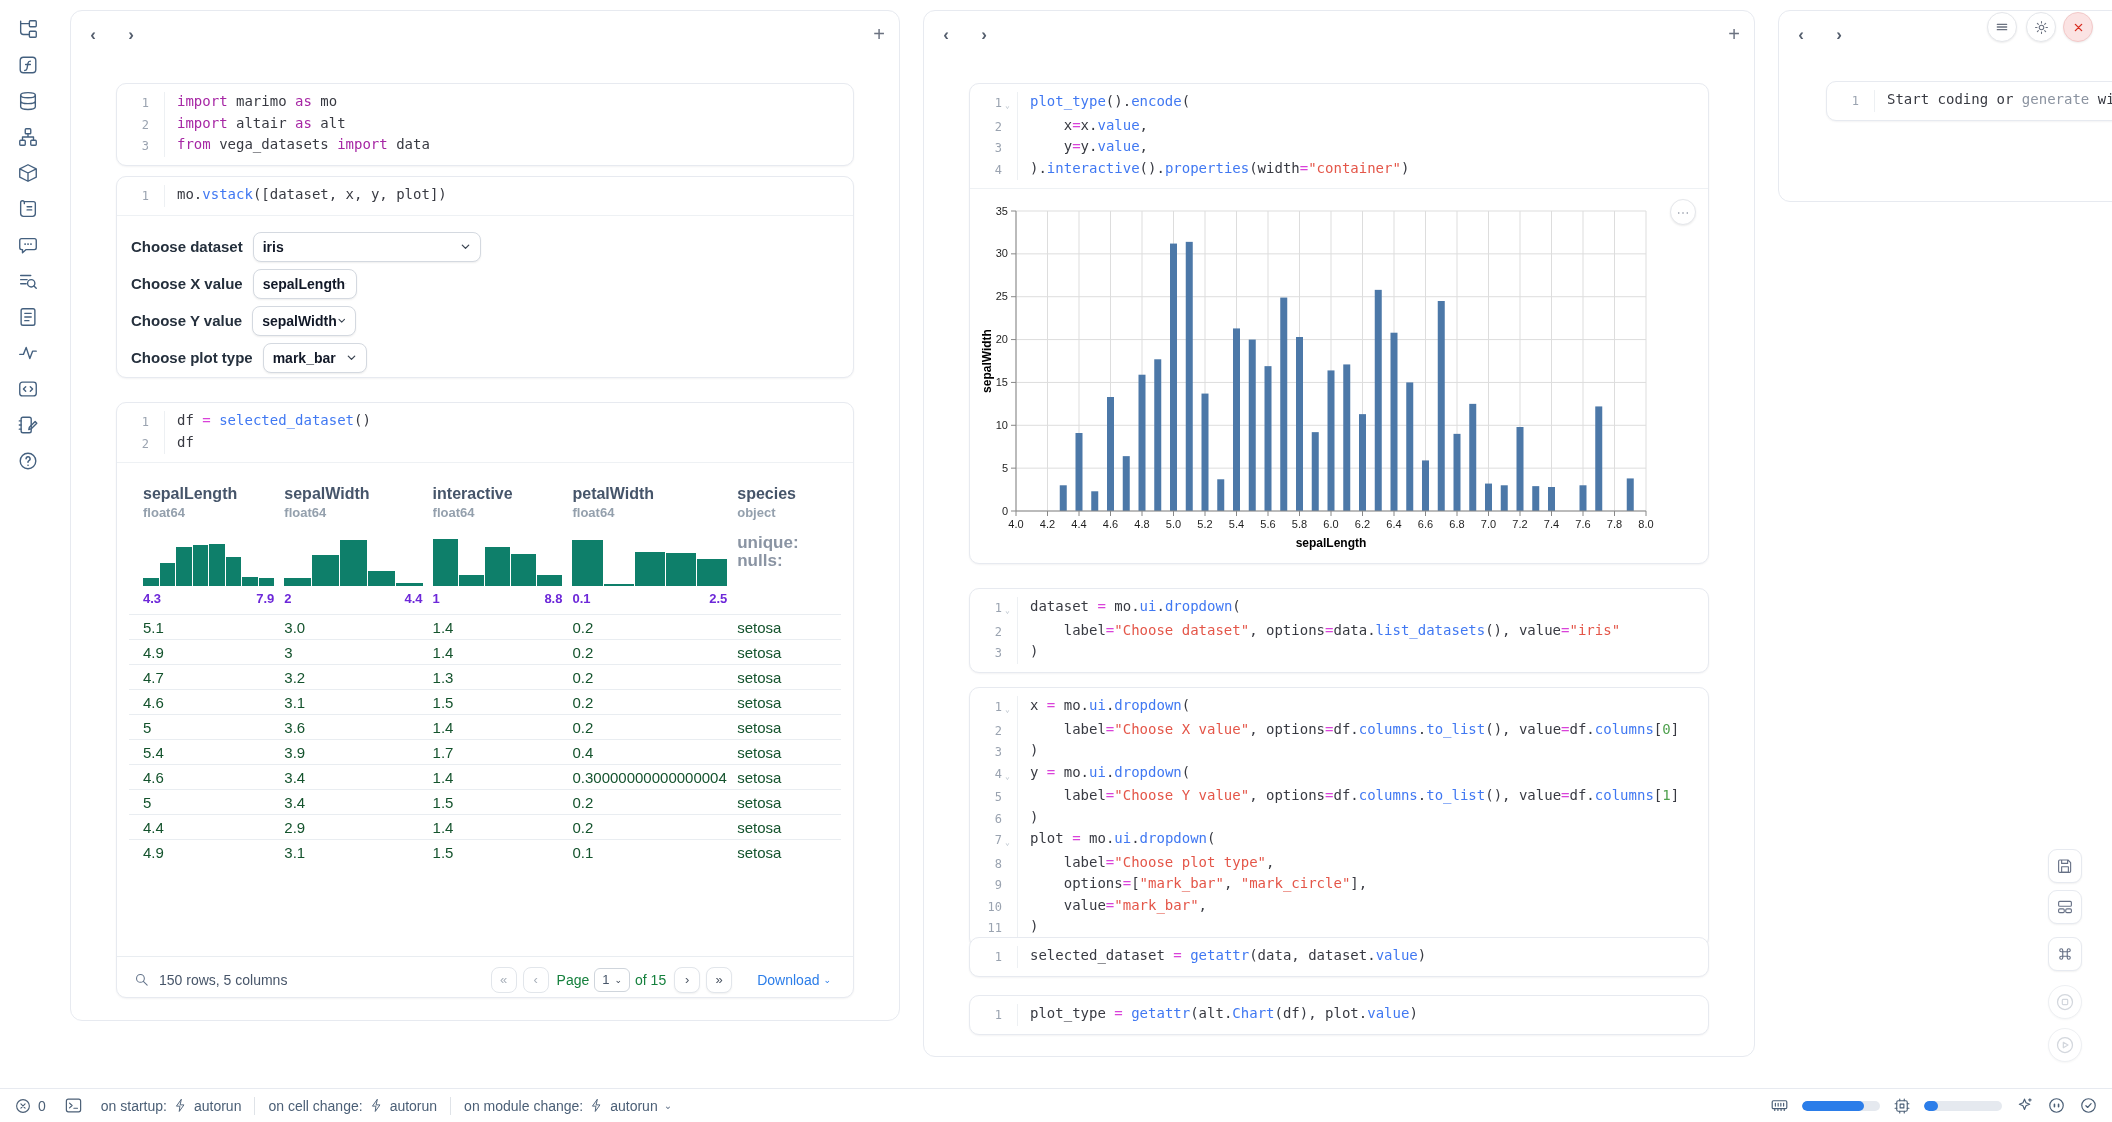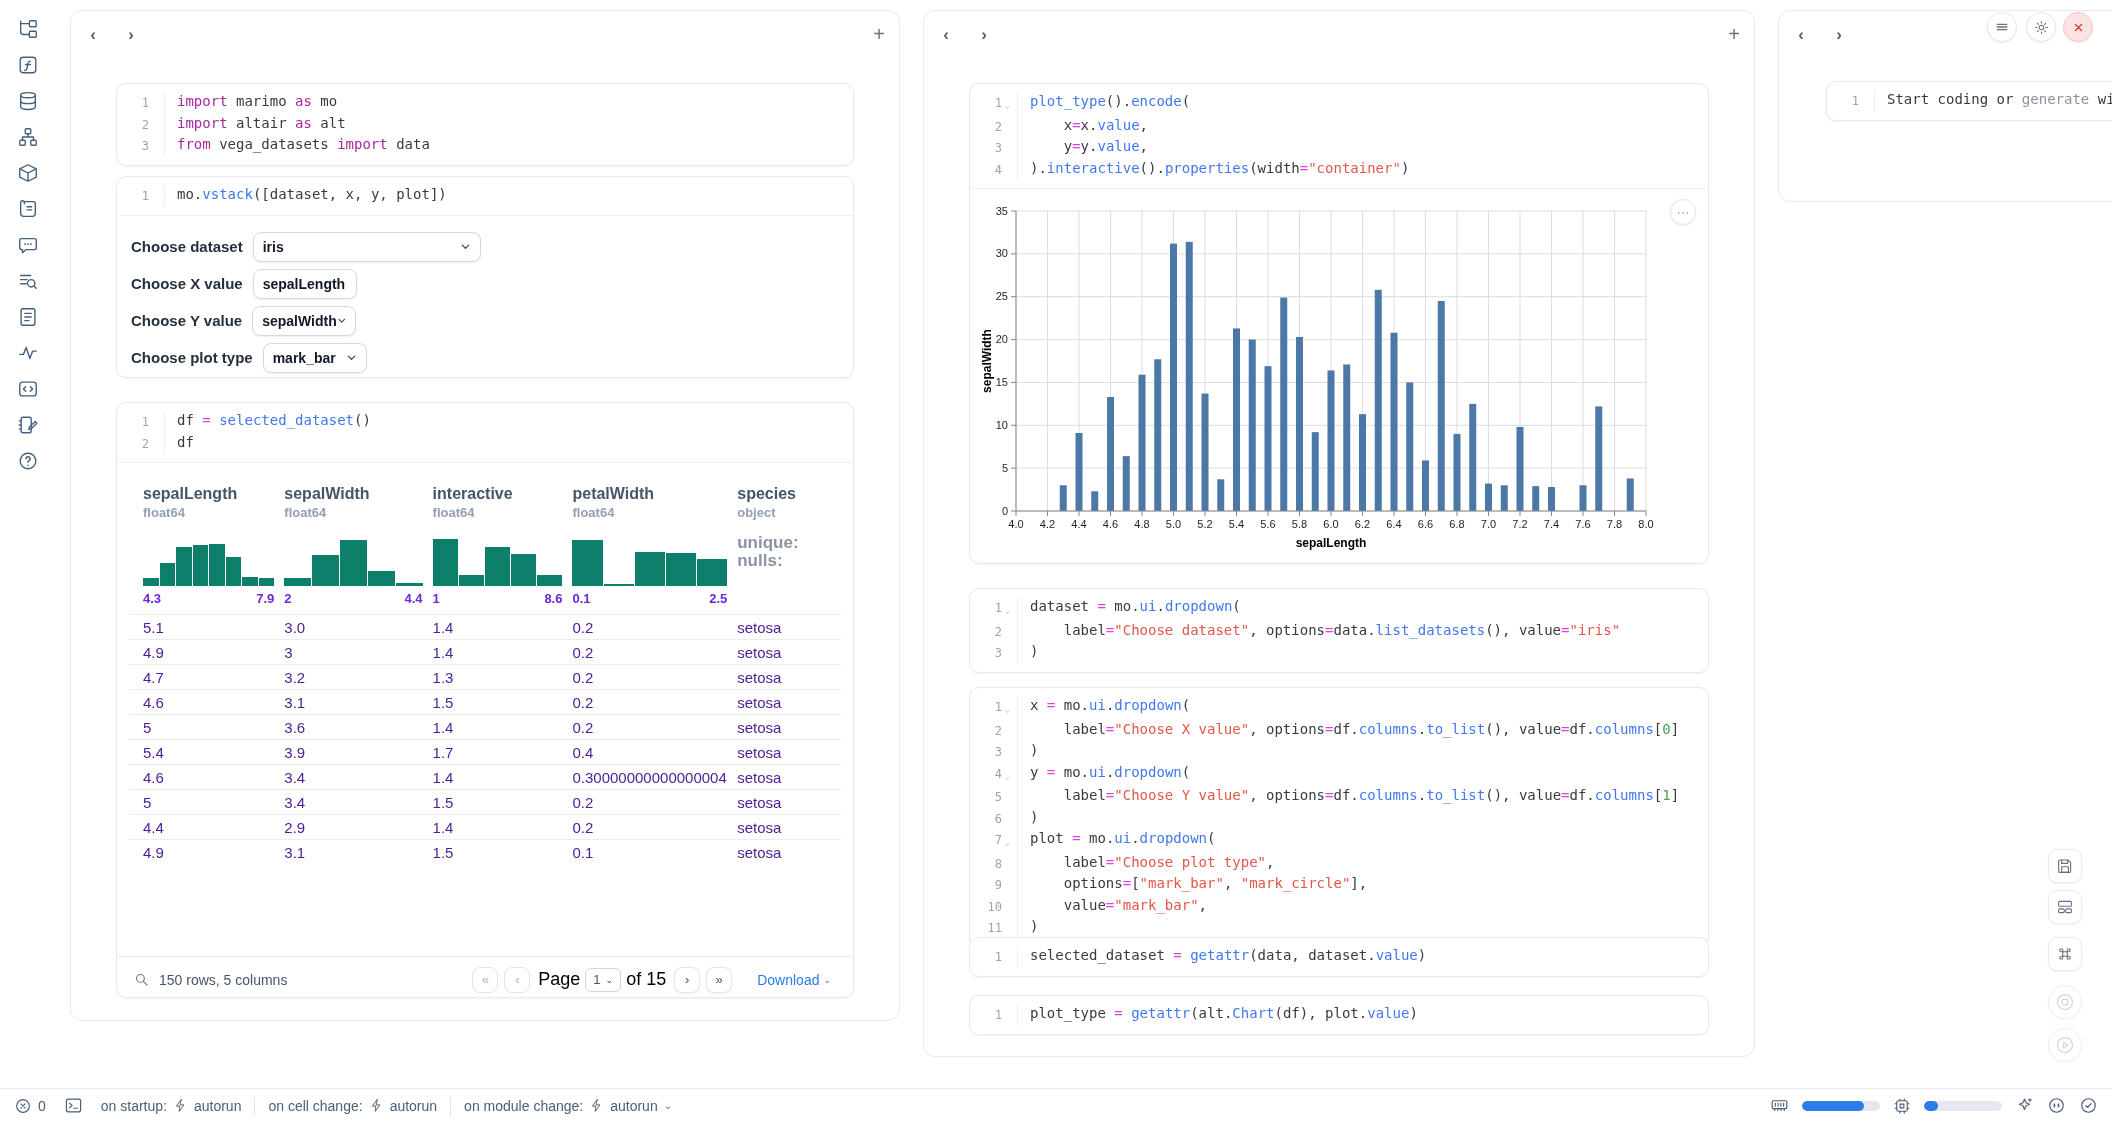--- a/index.html
+++ b/index.html
@@ -54,33 +54,33 @@
   table.df { border-collapse:collapse; table-layout:fixed; }
   table.df th, table.df td { text-align:left; padding:0 10px 0 0; overflow:hidden; white-space:nowrap; }
   table.df th:first-child, table.df td:first-child { padding-left:14px; }
   table.df th { vertical-align:top; padding-top:10px; padding-bottom:8px; }
   .cname { font-size:16px; font-weight:bold; color:#46556a; }
   .ctype { font-size:13px; color:#94a0ad; margin-top:2px; }
   .hist { display:flex; align-items:flex-end; gap:1px; height:52px; margin-top:14px; }
   .hist span { flex:1; border-radius:0; }
   .mm { display:flex; justify-content:space-between; font-size:13px; color:#6d28d9; margin-top:5px; }
   .cmeta { margin-top:14px; font-size:17px; color:#8a94a3; line-height:18px; }
-  table.df td { height:25px; font-size:15px; color:#4c1d95; border-top:1px solid #e9edf1; }
+  table.df td { height:25px; font-size:15px; color:#14532d; border-top:1px solid #e9edf1; }
 
   
   .tfoot { position:absolute; left:0; right:0; bottom:0; height:46px;
     border-top:1px solid #e9edf1; display:flex; align-items:center; padding:0 22px 0 16px;
     color:#475569; }
   .tsum { font-size:14px; margin-left:9px; }
   .sp { flex:1; }
   .pgbtn { width:26px; height:26px; border:1px solid #e2e6eb; border-radius:8px; background:#fff;
     box-shadow:0 1px 2px rgba(0,0,0,.06); color:#4b5563; font-size:13px;
     display:inline-flex; align-items:center; justify-content:center; cursor:pointer; margin:0 3px; }
   .pgbtn.dim { color:#a8b0ba; box-shadow:none; }
-  .plbl { font-size:18px; color:#000000; margin:0 5px; }
+  .plbl { font-size:14px; color:#15803d; margin:0 5px; }
   .psel { display:inline-flex; align-items:center; gap:5px; border:1px solid #cfd5dc; border-radius:6px;
     height:24px; padding:0 7px; font-size:13px; background:#fff; cursor:pointer; }
   .psel .pc { font-size:9px; color:#374151; }
   .dl { color:#2b7de9; font-size:14px; margin-left:22px; cursor:pointer; display:inline-flex; align-items:center; gap:4px; }
   .dl .pc { font-size:9px; }
 
   
   .chartout { padding:12px 10px 6px 10px; }
   .chartmenu { position:absolute; top:10px; right:12px; width:26px; height:26px; border-radius:50%;
     background:#fff; border:1px solid #e5e7eb; box-shadow:0 1px 2px rgba(0,0,0,.08);
@@ -323,21 +323,21 @@
                   <div class="ctype">float64</div>
                   <div class="hist">
                     <span style="height:90%;background:#0e7f6a"></span>
                     <span style="height:22%;background:#0e7f6a"></span>
                     <span style="height:75%;background:#0e7f6a"></span>
                     <span style="height:62%;background:#0e7f6a"></span>
                     <span style="height:22%;background:#0e7f6a"></span>
                   </div>
                   <div class="mm">
                     <span>1</span>
-                    <span>8.6</span>
+                    <span>8.8</span>
                   </div>
                 </th>
                 <th>
                   <div class="cname">petalWidth</div>
                   <div class="ctype">float64</div>
                   <div class="hist">
                     <span style="height:88%;background:#0e7f6a"></span>
                     <span style="height:4%;background:#0e7f6a"></span>
                     <span style="height:65%;background:#0e7f6a"></span>
                     <span style="height:63%;background:#0e7f6a"></span>

